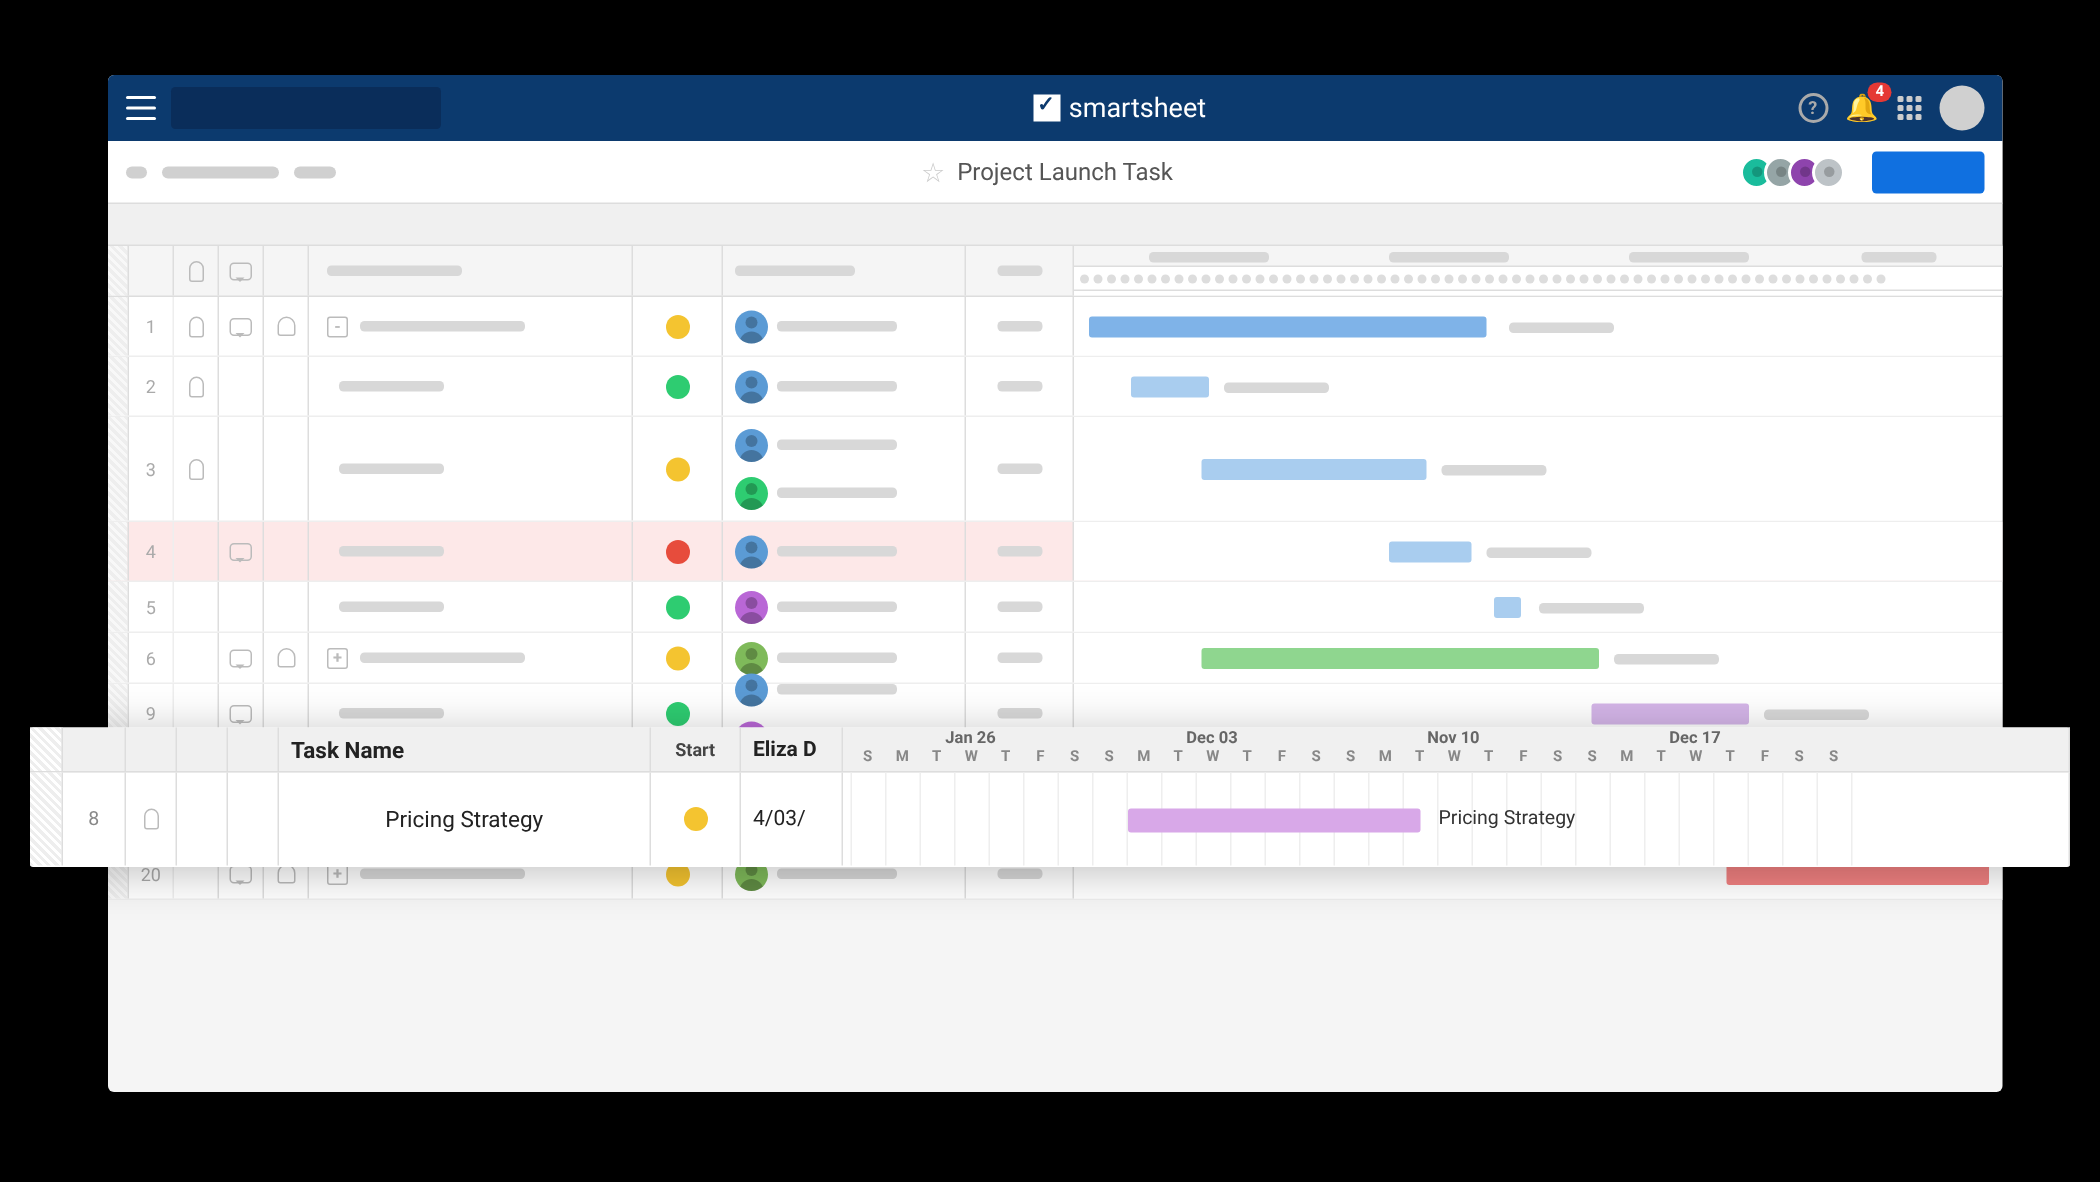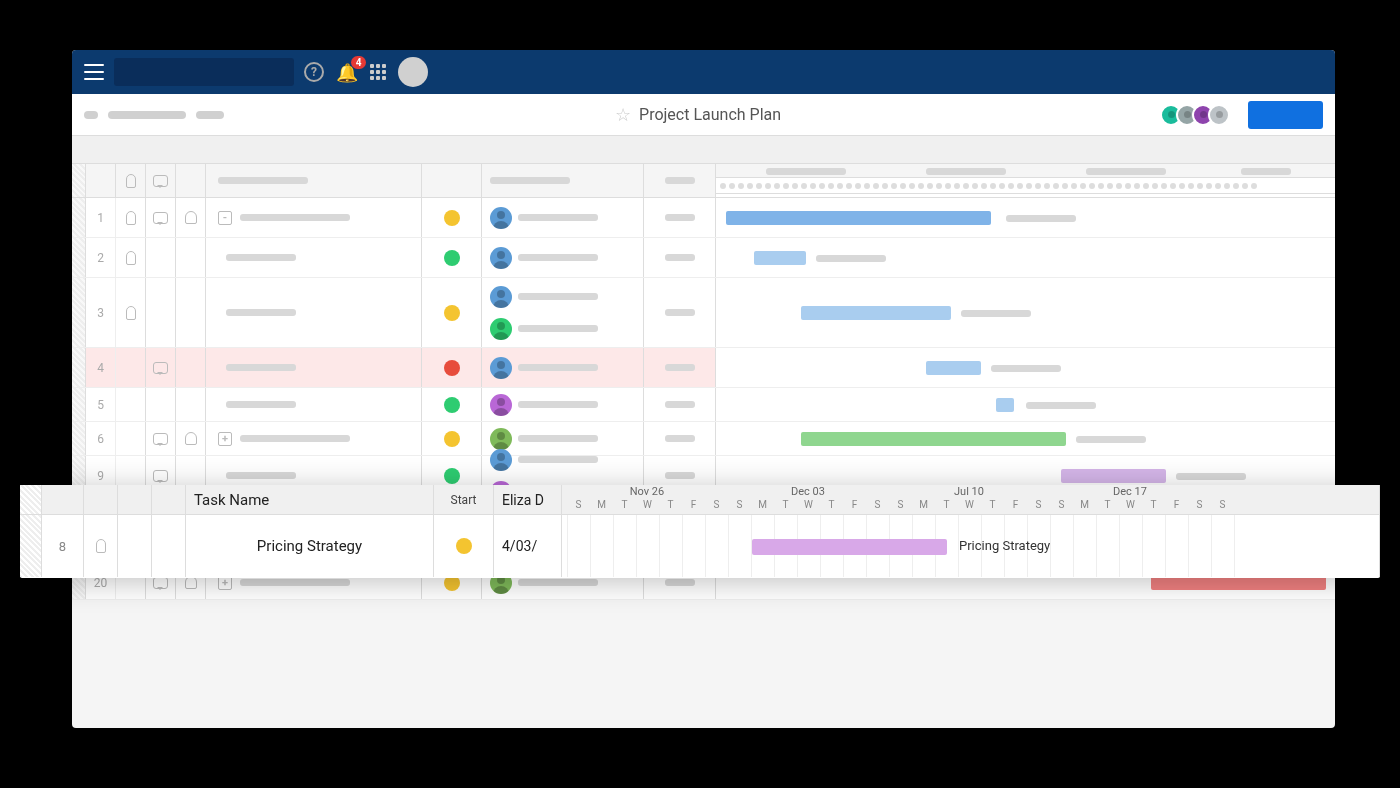--- a/index.html
+++ b/index.html
@@ -54,21 +54,21 @@
 .person::before{content:'';width:8px;height:8px;border-radius:50%;background:rgba(0,0,0,.25);position:absolute;top:4px}
 .person::after{content:'';width:16px;height:10px;border-radius:8px 8px 0 0;background:rgba(0,0,0,.25);position:absolute;bottom:-2px}
 .bar{position:absolute;height:14px;border-radius:2px}
 .bar-ph{position:absolute;height:7px;background:#d8d8d8;border-radius:3px}
 .tlhdr{height:14px;background:#f5f5f5;border-bottom:1px solid #ddd;position:relative;overflow:hidden}
 .tlhdr .bar-ph{top:4px}
 .dots{height:16px;display:flex;align-items:center;gap:3px;padding-left:4px;border-bottom:1px solid #ddd}
 .dots span{width:6px;height:6px;background:#ddd;border-radius:50%}
 
 .focus{position:absolute;left:20px;top:485px;width:1360px;height:93px;background:#fff;box-shadow:0 4px 30px rgba(0,0,0,.25);z-index:100;border-radius:2px}
-.focus .fhdr{height:30px;display:flex;background:#f0f0f0;border-bottom:1px solid #ddd;align-items:flex-end;font-size:12px;color:#444;font-weight:400}
+.focus .fhdr{height:30px;display:flex;background:#f0f0f0;border-bottom:1px solid #ddd;align-items:flex-end;font-size:12px;color:#444;font-weight:700}
 .focus .frow{height:62px;display:flex;align-items:center}
 .fcol{border-right:1px solid #ddd;height:100%;display:flex;align-items:center;padding:0 8px}
 .fhash{width:22px;background:repeating-linear-gradient(45deg,#eee,#eee 2px,#fff 2px,#fff 4px)}
 .fnum{width:42px;justify-content:center;color:#888;font-size:13px}
 .find{width:34px;justify-content:center}
 .find2{width:34px}
 .ftask{width:248px;justify-content:center;color:#222;font-size:15px}
 .fhealth{width:60px;justify-content:center}
 .fassign{width:162px;gap:8px;color:#222;font-size:14px}
 .fdate{width:68px;color:#222;font-size:14px;overflow:hidden;white-space:nowrap}
@@ -86,20 +86,24 @@
 
 <div class="app">
 
   <div class="header">
     <div class="hamburger">
         <span></span>
         <span></span>
         <span></span>
       </div>
     <div class="search-box"></div>
+    <div class="brand">
+      <span class="brand-icon"></span>
+      <span>smartsheet</span>
+    </div>
     <div class="hdr-actions">
       <div class="help-icon">?</div>
       <div class="bell">🔔<span class="badge">4</span></div>
       <div class="apps-icon">
           <span></span>
           <span></span>
           <span></span>
           <span></span>
           <span></span>
           <span></span>
@@ -110,21 +114,21 @@
       <div class="avatar-top"></div>
     </div>
   </div>
 
   <div class="titlebar">
     <div class="nav-ph" style="width:14px"></div>
     <div class="nav-ph" style="width:78px"></div>
     <div class="nav-ph" style="width:28px"></div>
     <div class="title-center">
       <span class="star">☆</span>
-      <span class="title">Project Launch Plan</span>
+      <span class="title">Project Launch Task</span>
     </div>
     <div class="collab" id="collab">
         <div style="background: rgb(26, 188, 156);">
           <span style="width:7px;height:7px;background:rgba(0,0,0,.2);border-radius:50%;display:block"></span>
         </div>
         <div style="background: rgb(149, 165, 166);">
           <span style="width:7px;height:7px;background:rgba(0,0,0,.2);border-radius:50%;display:block"></span>
         </div>
         <div style="background: rgb(142, 68, 173);">
           <span style="width:7px;height:7px;background:rgba(0,0,0,.2);border-radius:50%;display:block"></span>
@@ -513,23 +517,23 @@
     <div class="fcol fhash"></div>
     <div class="fcol fnum"></div>
     <div class="fcol find"></div>
     <div class="fcol find2"></div>
     <div class="fcol find2"></div>
     <div class="fcol ftask" style="justify-content:flex-start">Task Name</div>
     <div class="fcol fhealth">Start</div>
     <div class="fcol fdate">Eliza D</div>
     <div class="fcol fgantt" style="padding:0">
       <div class="tlbar" id="tlbar">
-          <div class="weekhdr" style="left: 5px;">Nov 26</div>
+          <div class="weekhdr" style="left: 5px;">Jan 26</div>
           <div class="weekhdr" style="left: 166px;">Dec 03</div>
-          <div class="weekhdr" style="left: 327px;">Jul 10</div>
+          <div class="weekhdr" style="left: 327px;">Nov 10</div>
           <div class="weekhdr" style="left: 488px;">Dec 17</div>
           <div class="dayrow" style="left: 5px;">
             <span>S</span>
             <span>M</span>
             <span>T</span>
             <span>W</span>
             <span>T</span>
             <span>F</span>
             <span>S</span>
             <span>S</span>

